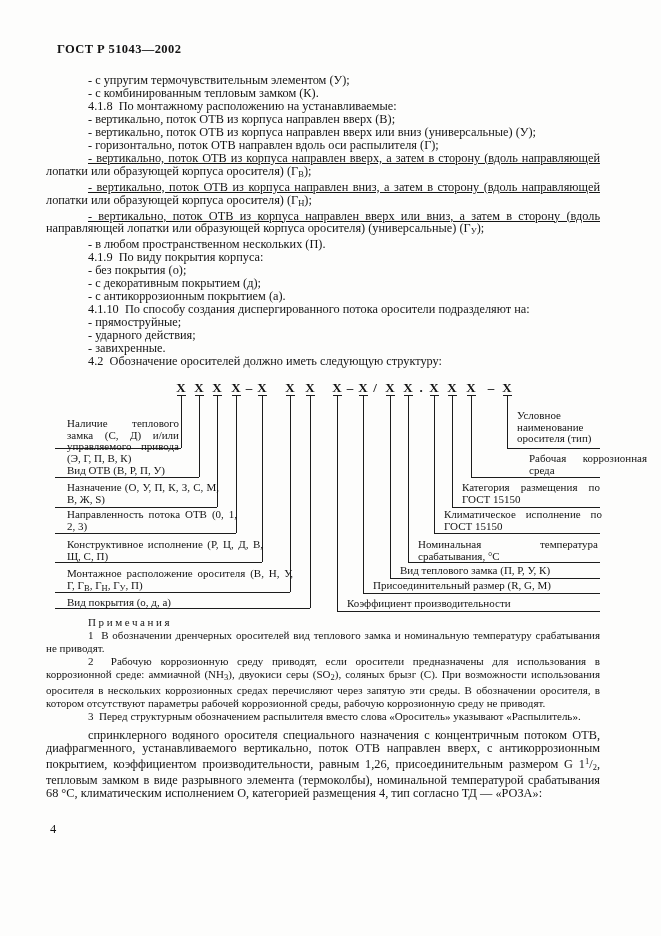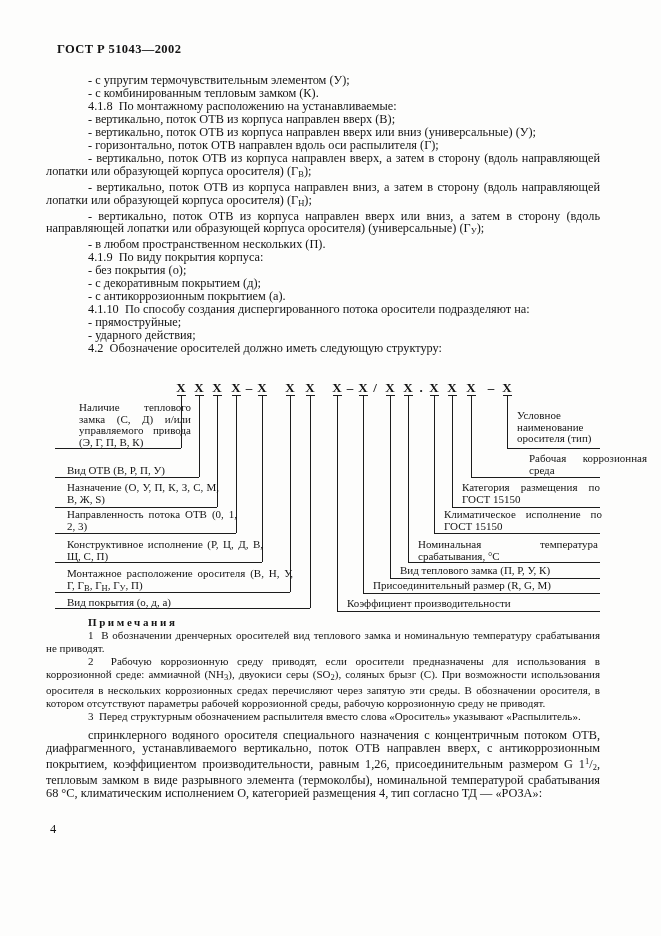--- a/index.html
+++ b/index.html
@@ -7,34 +7,34 @@
     width:661px; height:936px; position:relative;
     background:#fdfdfc; color:#141414;
     font-family:"Liberation Serif", serif;
     -webkit-font-smoothing:antialiased;
   }
   #hdr { position:absolute; left:57px; top:42px; font-weight:bold; font-size:12.5px; letter-spacing:.4px; }
 
   #body-lines { position:absolute; left:46px; top:74px; width:554px; font-size:12.3px; line-height:12.95px; }
   .bline { text-align:justify; white-space:normal; }
   .bline.ind { text-indent:42px; }
-  .bline.fill { text-align-last:justify; }
+  .bline.fill { text-align-last:justify;text-decoration:underline; }
 
   .sb { font-size:8.5px; vertical-align:-2px; }
   .sp { font-size:8.5px; vertical-align:4px; }
 
   #diagram { position:absolute; left:0; top:378px; width:661px; height:238px; font-size:11px; }
   .fch  { position:absolute; width:14px; margin-left:-7px; text-align:center; font-size:13px; font-weight:600; letter-spacing:0; }
   .tick { position:absolute; width:9px; height:1px; background:#1c1c1c; }
   .vline{ position:absolute; width:1px; background:#1c1c1c; }
   .hline{ position:absolute; height:1px; background:#1c1c1c; }
   .dlabel { position:absolute; line-height:11.6px; text-align:justify; }
 
   #notes { position:absolute; left:46px; top:616px; width:554px; font-size:11px; line-height:13px; }
-  #notes-title { text-indent:42px; letter-spacing:2.6px;font-weight:bold; }
+  #notes-title { text-indent:42px; letter-spacing:2.6px; }
   .note { text-align:justify; text-indent:42px; }
 
   #examples { position:absolute; left:46px; top:729px; width:554px; font-size:12.3px; line-height:12.95px; }
   #ex-h { text-indent:42px; }
   #ex-h .spread { letter-spacing:2.6px; word-spacing:5px; }
   #ex-p { text-align:justify; text-indent:42px; }
 
   #pgnum { position:absolute; left:50px; top:822px; font-size:12.5px; }
 </style>
 </head>
@@ -56,20 +56,21 @@
     <div class="bline ind fill"><span>- вертикально, поток ОТВ из корпуса направлен вверх или вниз, а затем в сторону (вдоль</span></div>
     <div class="bline"><span>направляющей лопатки или образующей корпуса оросителя) (универсальные) (Г</span><span class="sb">У</span><span>);</span></div>
     <div class="bline ind"><span>- в любом пространственном нескольких (П).</span></div>
     <div class="bline ind"><span>4.1.9&nbsp; По виду покрытия корпуса:</span></div>
     <div class="bline ind"><span>- без покрытия (о);</span></div>
     <div class="bline ind"><span>- с декоративным покрытием (д);</span></div>
     <div class="bline ind"><span>- с антикоррозионным покрытием (а).</span></div>
     <div class="bline ind"><span>4.1.10&nbsp; По способу создания диспергированного потока оросители подразделяют на:</span></div>
     <div class="bline ind"><span>- прямоструйные;</span></div>
     <div class="bline ind"><span>- ударного действия;</span></div>
+    <div class="bline ind"><span>- завихренные.</span></div>
     <div class="bline ind"><span>4.2&nbsp; Обозначение оросителей должно иметь следующую структуру:</span></div>
   </div>
 
 <div id="diagram">
     <div class="fch" style="left: 181px; top: 2px;">X</div>
     <div class="fch" style="left: 199px; top: 2px;">X</div>
     <div class="fch" style="left: 217px; top: 2px;">X</div>
     <div class="fch" style="left: 236px; top: 2px;">X</div>
     <div class="fch" style="left: 249px; top: 2px;">–</div>
     <div class="fch" style="left: 262px; top: 2px;">X</div>
@@ -111,21 +112,21 @@
     <div class="vline" style="left: 408px; top: 18px; height: 166px;"></div>
     <div class="tick" style="left: 430px; top: 17px;"></div>
     <div class="vline" style="left: 434px; top: 18px; height: 137px;"></div>
     <div class="tick" style="left: 448px; top: 17px;"></div>
     <div class="vline" style="left: 452px; top: 18px; height: 111px;"></div>
     <div class="tick" style="left: 467px; top: 17px;"></div>
     <div class="vline" style="left: 471px; top: 18px; height: 81px;"></div>
     <div class="tick" style="left: 503px; top: 17px;"></div>
     <div class="vline" style="left: 507px; top: 18px; height: 52px;"></div>
     <div class="hline" style="left: 55px; top: 70px; width: 126px;"></div>
-    <div class="dlabel" style="left: 67px; top: 24px; width: 112px; margin-left: 12px;"><span>Наличие теплового замка (С, Д) и/или управляемого привода (Э, Г, П, В, К)</span></div>
+    <div class="dlabel" style="left: 67px; top: 40px; width: 112px;"><span>Наличие теплового замка (С, Д) и/или управляемого привода (Э, Г, П, В, К)</span></div>
     <div class="hline" style="left: 55px; top: 99px; width: 144px;"></div>
     <div class="dlabel" style="left: 67px; top: 87px; width: 140px;"><span>Вид ОТВ (В, Р, П, У)</span></div>
     <div class="hline" style="left: 55px; top: 129px; width: 162px;"></div>
     <div class="dlabel" style="left: 67px; top: 104px; width: 152px;"><span>Назначение (О, У, П, К, З, С, М, В, Ж, S)</span></div>
     <div class="hline" style="left: 55px; top: 155px; width: 181px;"></div>
     <div class="dlabel" style="left: 67px; top: 131px; width: 170px;"><span>Направленность потока ОТВ (0, 1, 2, 3)</span></div>
     <div class="hline" style="left: 55px; top: 184px; width: 207px;"></div>
     <div class="dlabel" style="left: 67px; top: 161px; width: 196px;"><span>Конструктивное исполнение (Р, Ц, Д, В, Щ, С, П)</span></div>
     <div class="hline" style="left: 55px; top: 214px; width: 235px;"></div>
     <div class="dlabel" style="left: 67px; top: 190px; width: 226px;"><span>Монтажное расположение оросителя (В, Н, У, Г, Г</span><span class="sb">В</span><span>, Г</span><span class="sb">Н</span><span>, Г</span><span class="sb">У</span><span>, П)</span></div>

